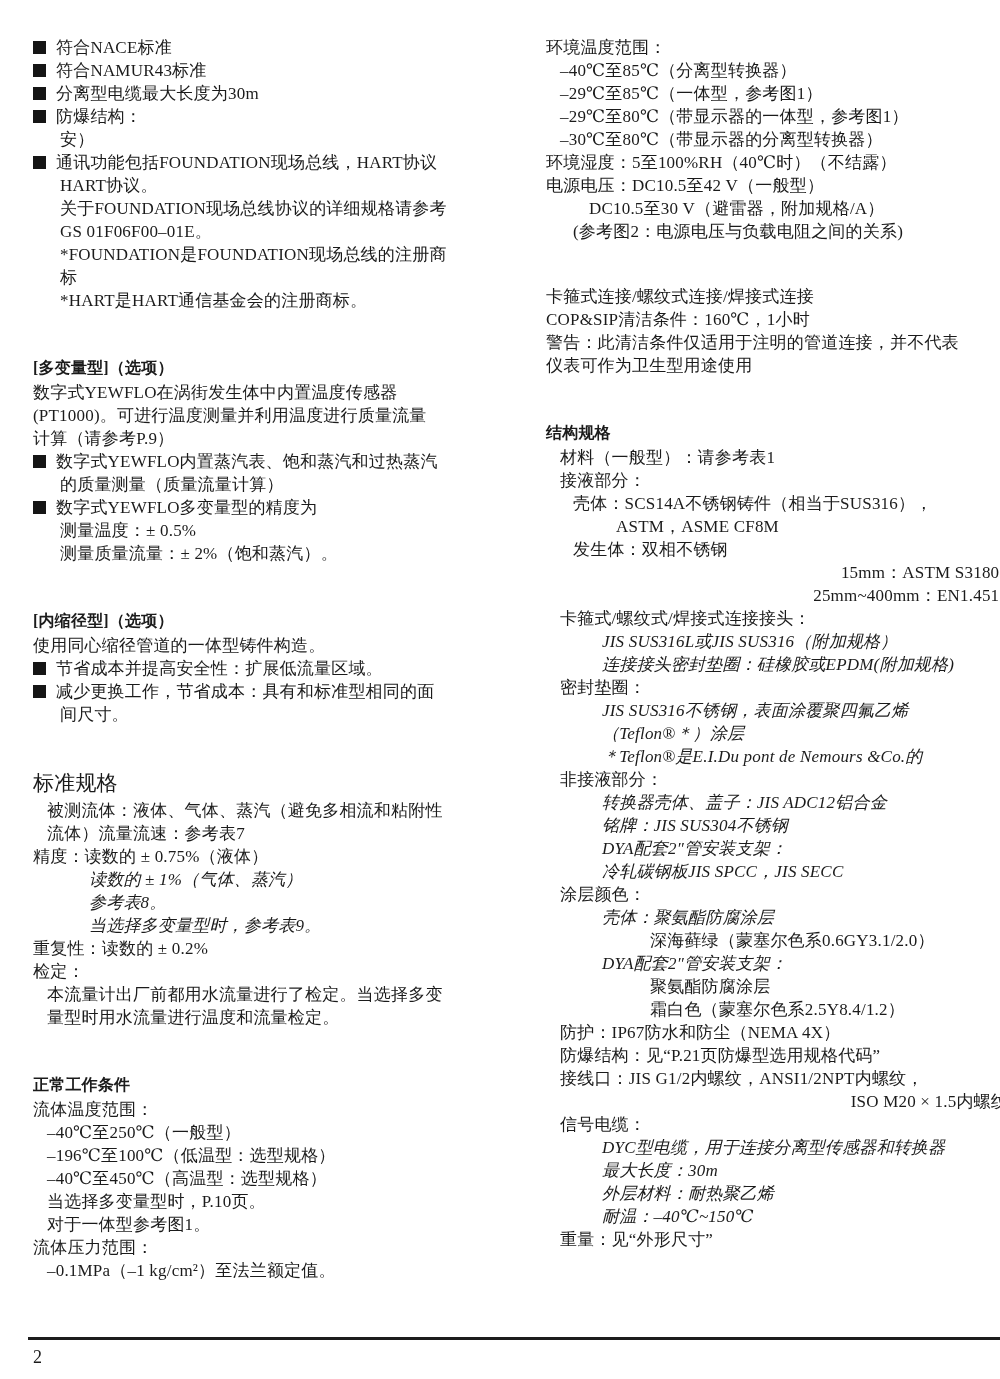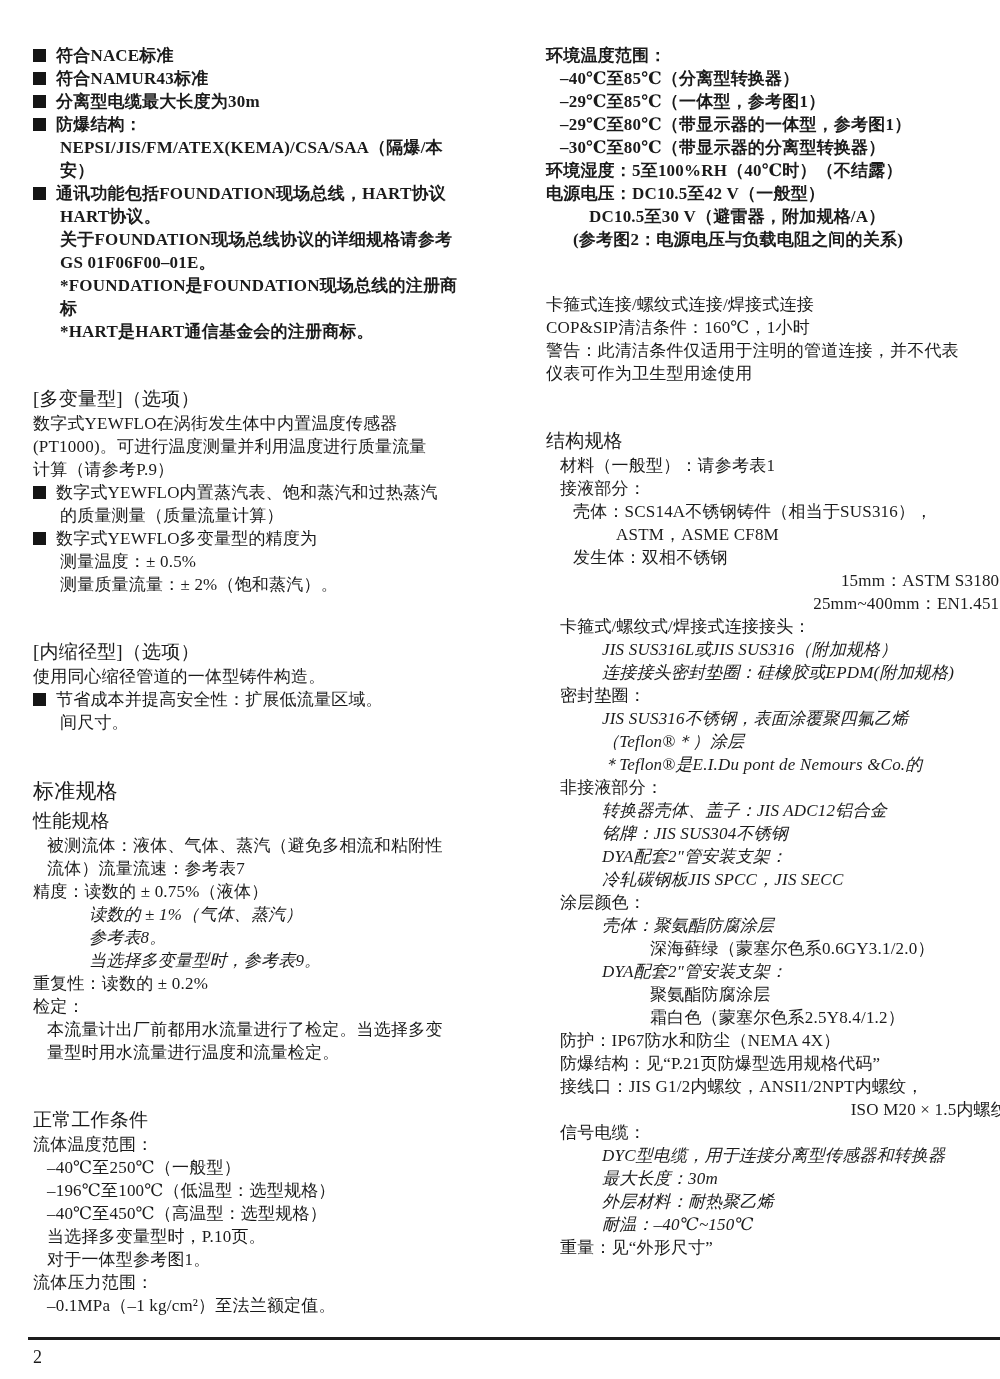--- a/index.html
+++ b/index.html
@@ -10,29 +10,29 @@
     overflow:hidden;
     font-family:"Liberation Serif","DejaVu Serif",serif;
     color:#1b1b1b;
     -webkit-font-smoothing:antialiased;
   }
   .page{position:absolute;inset:0;}
   .col{position:absolute;top:36px;}
   .col-left{left:33px;width:468px;}
   .col-right{left:546px;width:462px;}
   .block{margin-top:42px;}
-  .block:first-child{margin-top:8px;font-weight:bold;}
+  .block:first-child{margin-top:0;}
   .line{
     font-size:17px;
     line-height:23px;
     white-space:nowrap;
     letter-spacing:0.2px;
   }
   .line.h1{font-size:21px;line-height:27px;padding:2px 0 2px 0;}
-  .line.h2{font-size:19px;line-height:25px;padding:1px 0;}
+  .line.h2{font-size:16px;line-height:25px;padding:1px 0;font-weight:bold;}
   .ind0{padding-left:0;}
   .ind1{padding-left:14px;}
   .ind2{padding-left:27px;}
   .ind3{padding-left:43px;}
   .ind4{padding-left:56px;font-style:italic;}
   .ind5{padding-left:70px;}
   .ind6{padding-left:88px;text-align:right;}
   .ind7{padding-left:104px;}
   .sq{
     display:inline-block;
@@ -57,21 +57,20 @@
 </head>
 <body>
 
 <div class="page">
   <div class="col col-left" id="col-left">
       <div class="block">
         <div class="line body ind0"><span class="sq"></span><span>符合NACE标准</span></div>
         <div class="line body ind0"><span class="sq"></span><span>符合NAMUR43标准</span></div>
         <div class="line body ind0"><span class="sq"></span><span>分离型电缆最大长度为30m</span></div>
         <div class="line body ind0"><span class="sq"></span><span>防爆结构：</span></div>
-        <div class="line body ind2"><span>NEPSI/JIS/FM/ATEX(KEMA)/CSA/SAA（隔爆/本</span></div>
         <div class="line body ind2"><span>安）</span></div>
         <div class="line body ind0"><span class="sq"></span><span>通讯功能包括FOUNDATION现场总线，HART协议</span></div>
         <div class="line body ind2"><span>HART协议。</span></div>
         <div class="line body ind2"><span>关于FOUNDATION现场总线协议的详细规格请参考</span></div>
         <div class="line body ind2"><span>GS 01F06F00–01E。</span></div>
         <div class="line body ind2"><span>*FOUNDATION是FOUNDATION现场总线的注册商</span></div>
         <div class="line body ind2"><span>标</span></div>
         <div class="line body ind2"><span>*HART是HART通信基金会的注册商标。</span></div>
       </div>
       <div class="block">
@@ -82,25 +81,25 @@
         <div class="line body ind0"><span class="sq"></span><span>数字式YEWFLO内置蒸汽表、饱和蒸汽和过热蒸汽</span></div>
         <div class="line body ind2"><span>的质量测量（质量流量计算）</span></div>
         <div class="line body ind0"><span class="sq"></span><span>数字式YEWFLO多变量型的精度为</span></div>
         <div class="line body ind2"><span>测量温度：± 0.5%</span></div>
         <div class="line body ind2"><span>测量质量流量：± 2%（饱和蒸汽）。</span></div>
       </div>
       <div class="block">
         <div class="line h2 ind0"><span>[内缩径型]（选项）</span></div>
         <div class="line body ind0"><span>使用同心缩径管道的一体型铸件构造。</span></div>
         <div class="line body ind0"><span class="sq"></span><span>节省成本并提高安全性：扩展低流量区域。</span></div>
+        <div class="line body ind0"><span class="sq"></span><span>减少更换工作，节省成本：具有和标准型相同的面</span></div>
         <div class="line body ind2"><span>间尺寸。</span></div>
       </div>
       <div class="block">
         <div class="line h1 ind0"><span>标准规格</span></div>
-        <div class="line h2 ind0"><span>性能规格</span></div>
         <div class="line body ind1"><span>被测流体：液体、气体、蒸汽（避免多相流和粘附性</span></div>
         <div class="line body ind1"><span>流体）流量流速：参考表7</span></div>
         <div class="line body ind0"><span>精度：读数的 ± 0.75%（液体）</span></div>
         <div class="line body ind4"><span>读数的 ± 1%（气体、蒸汽）</span></div>
         <div class="line body ind4"><span>参考表8。</span></div>
         <div class="line body ind4"><span>当选择多变量型时，参考表9。</span></div>
         <div class="line body ind0"><span>重复性：读数的 ± 0.2%</span></div>
         <div class="line body ind0"><span>检定：</span></div>
         <div class="line body ind1"><span>本流量计出厂前都用水流量进行了检定。当选择多变</span></div>
         <div class="line body ind1"><span>量型时用水流量进行温度和流量检定。</span></div>

